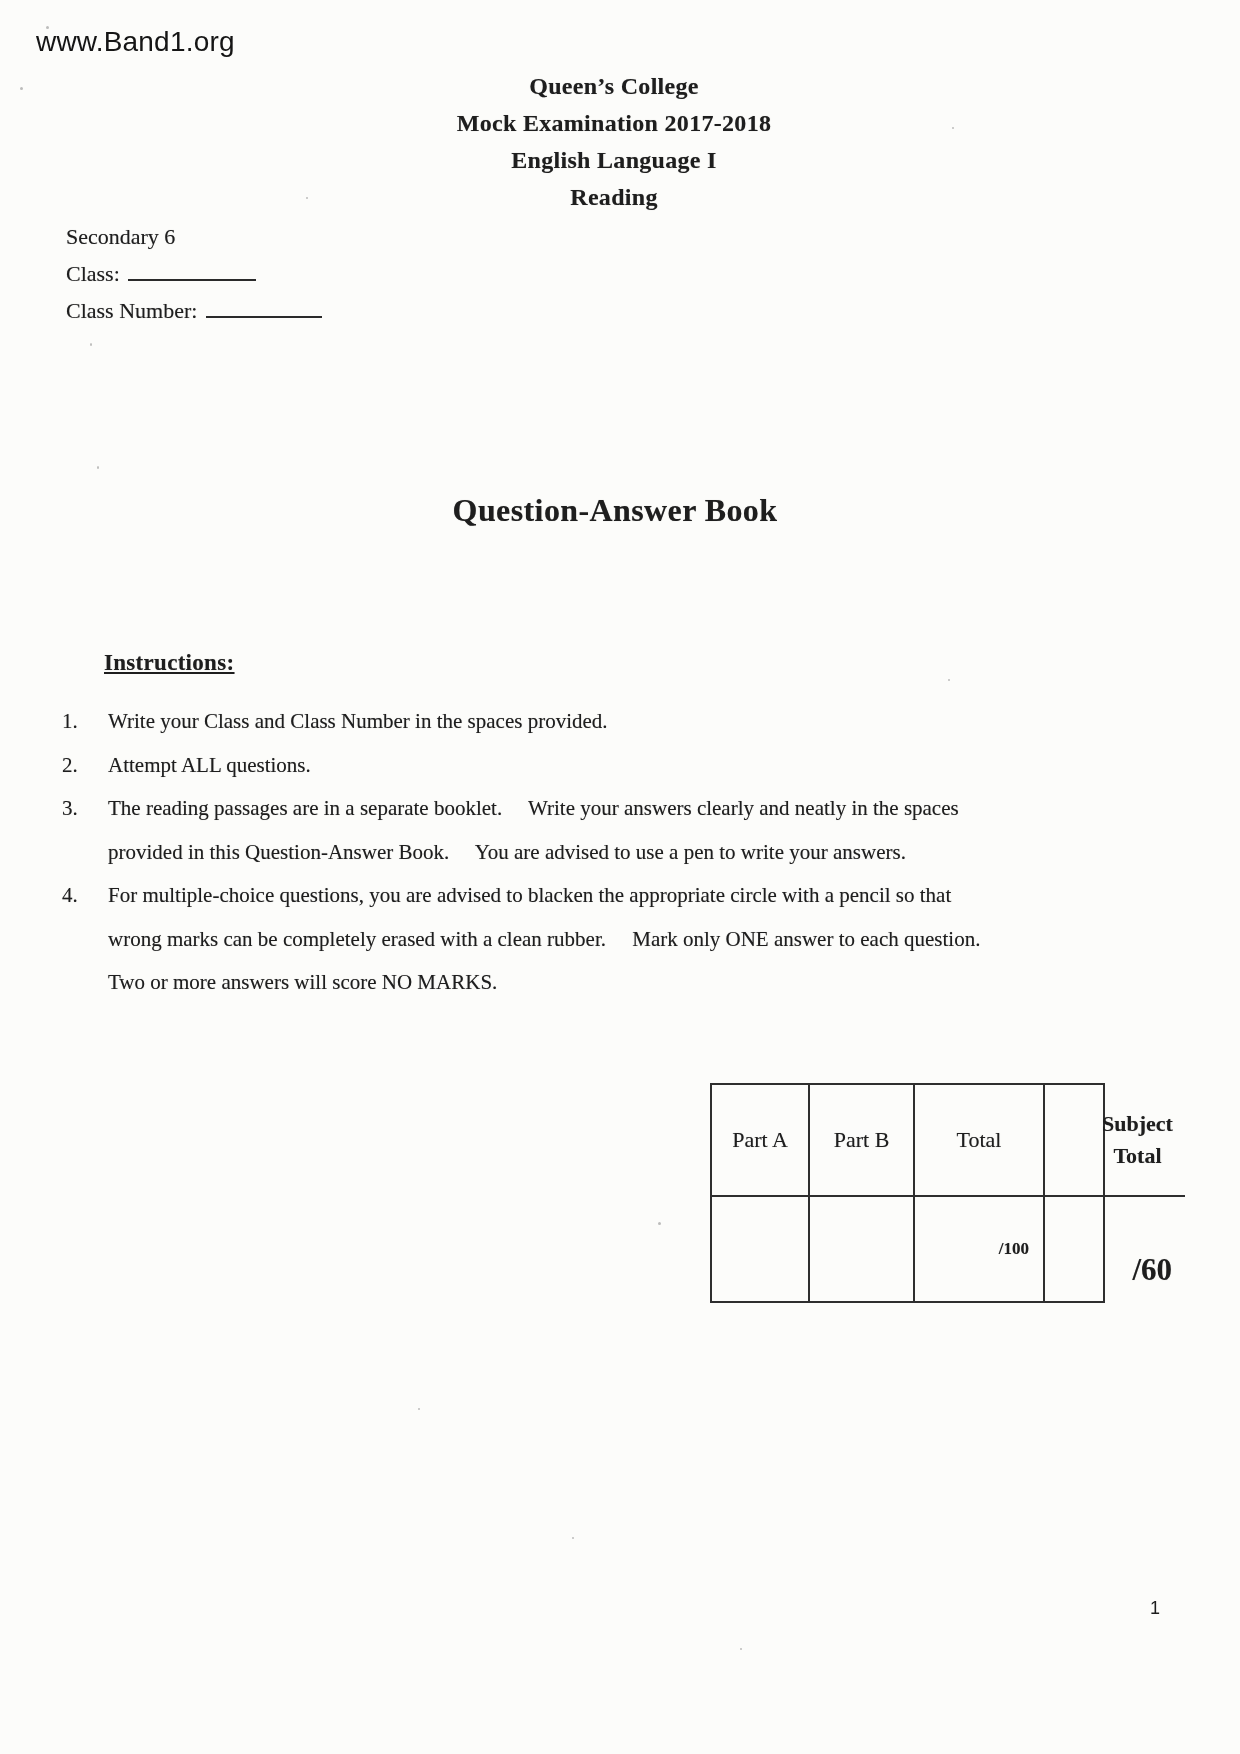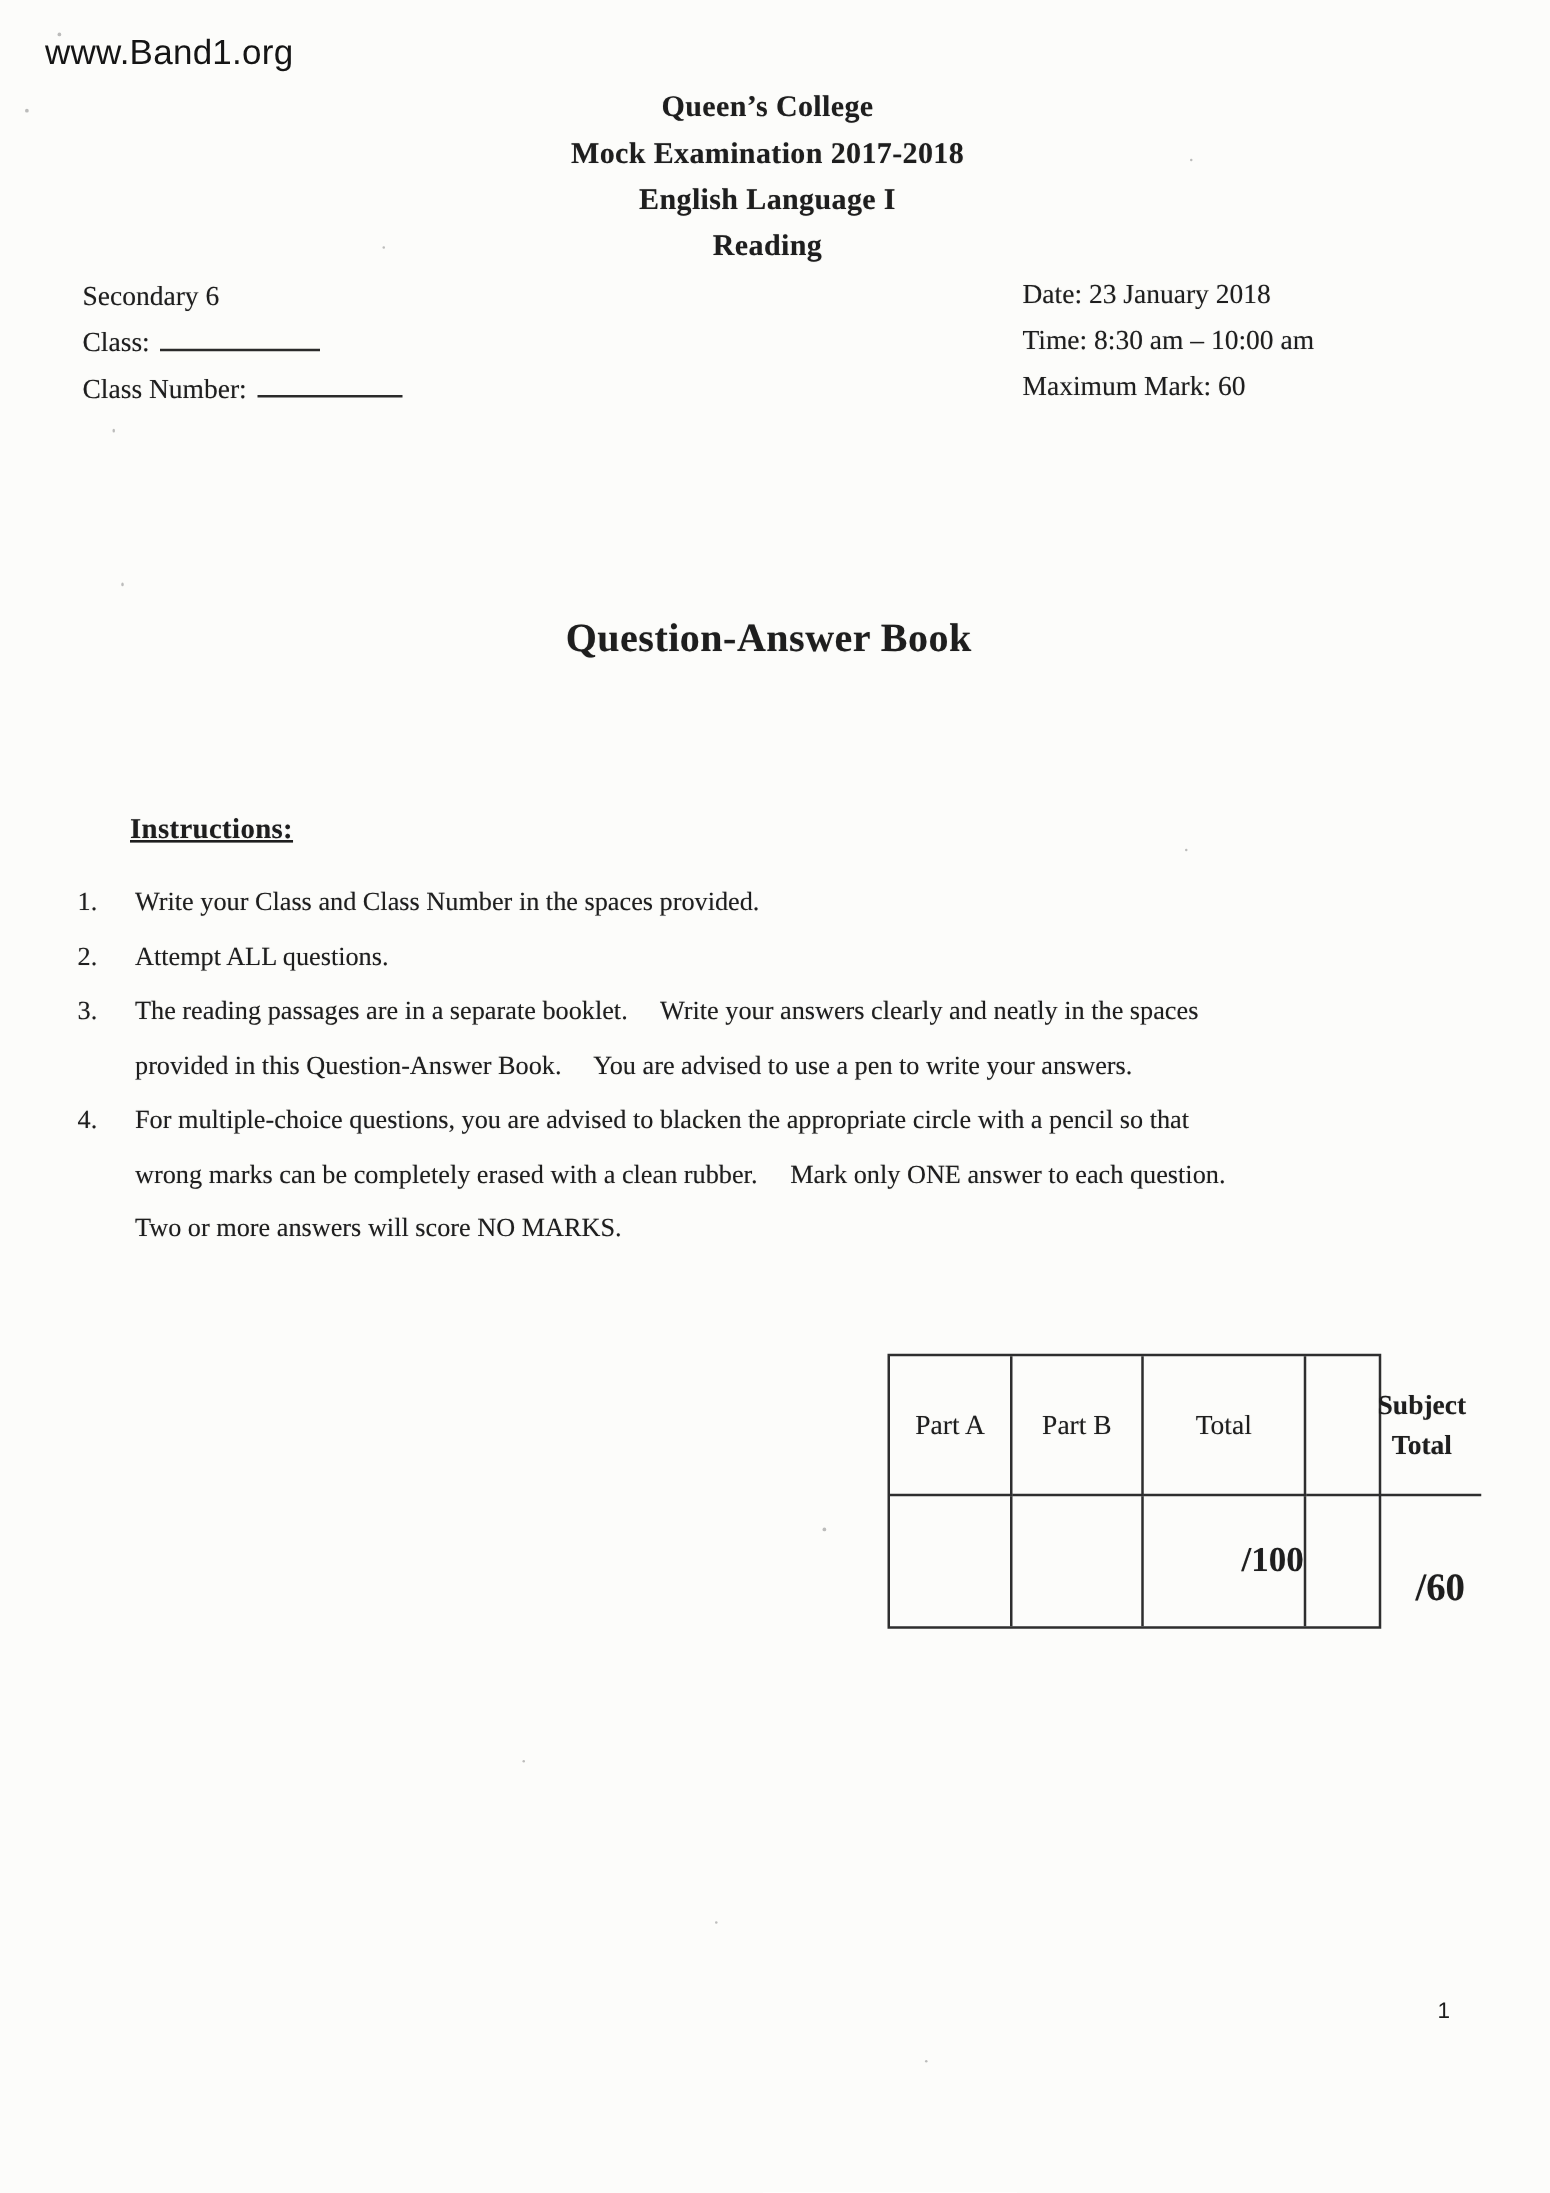--- a/index.html
+++ b/index.html
@@ -83,21 +83,21 @@
   .mt-cell.last { border-right:none; }
   .mt-head {
     border-bottom:2px solid #2e2e2e;
     display:flex; align-items:center; justify-content:center;
     font-size:22px; text-align:center; line-height:1.45;
   }
   .mt-head.bold { font-weight:bold;padding-left:45px; }
   .mt-head .wrap2 { width:95px; }
   .mt-val-total {
     display:flex; align-items:center; justify-content:flex-end;
-    font-weight:bold; font-size:28px;
+    padding-right:14px; font-weight:bold; font-size:17px;
   }
   .mt-val-subject {
     display:flex; align-items:flex-end; justify-content:flex-end;
     padding-right:13px; padding-bottom:13px;
     font-weight:bold; font-size:31px;
   }
 
   
   .page-number {
     position:absolute; left:1150px; top:1598px;
@@ -125,25 +125,20 @@
   <div class="cand-info soft">
     <div>Secondary 6</div>
     <div>
       <span>Class:</span><span class="blank-line blank-class"></span>
     </div>
     <div>
       <span>Class Number:</span><span class="blank-line blank-classnum"></span>
     </div>
   </div>
 
-  <div class="exam-info soft">
-    <div>Date: 23 January 2018</div>
-    <div>Time: 8:30 am – 10:00 am</div>
-    <div>Maximum Mark: 60</div>
-  </div>
 
   <div class="book-title soft">Question-Answer Book</div>
 
   <div class="instr-heading soft">Instructions:</div>
 
   <div class="instr-list soft">
     <div class="instr-item">
       <div class="instr-num">1.</div>
       <div class="instr-lines">
         <div class="instr-line">Write your Class and Class Number in the spaces provided.</div>

